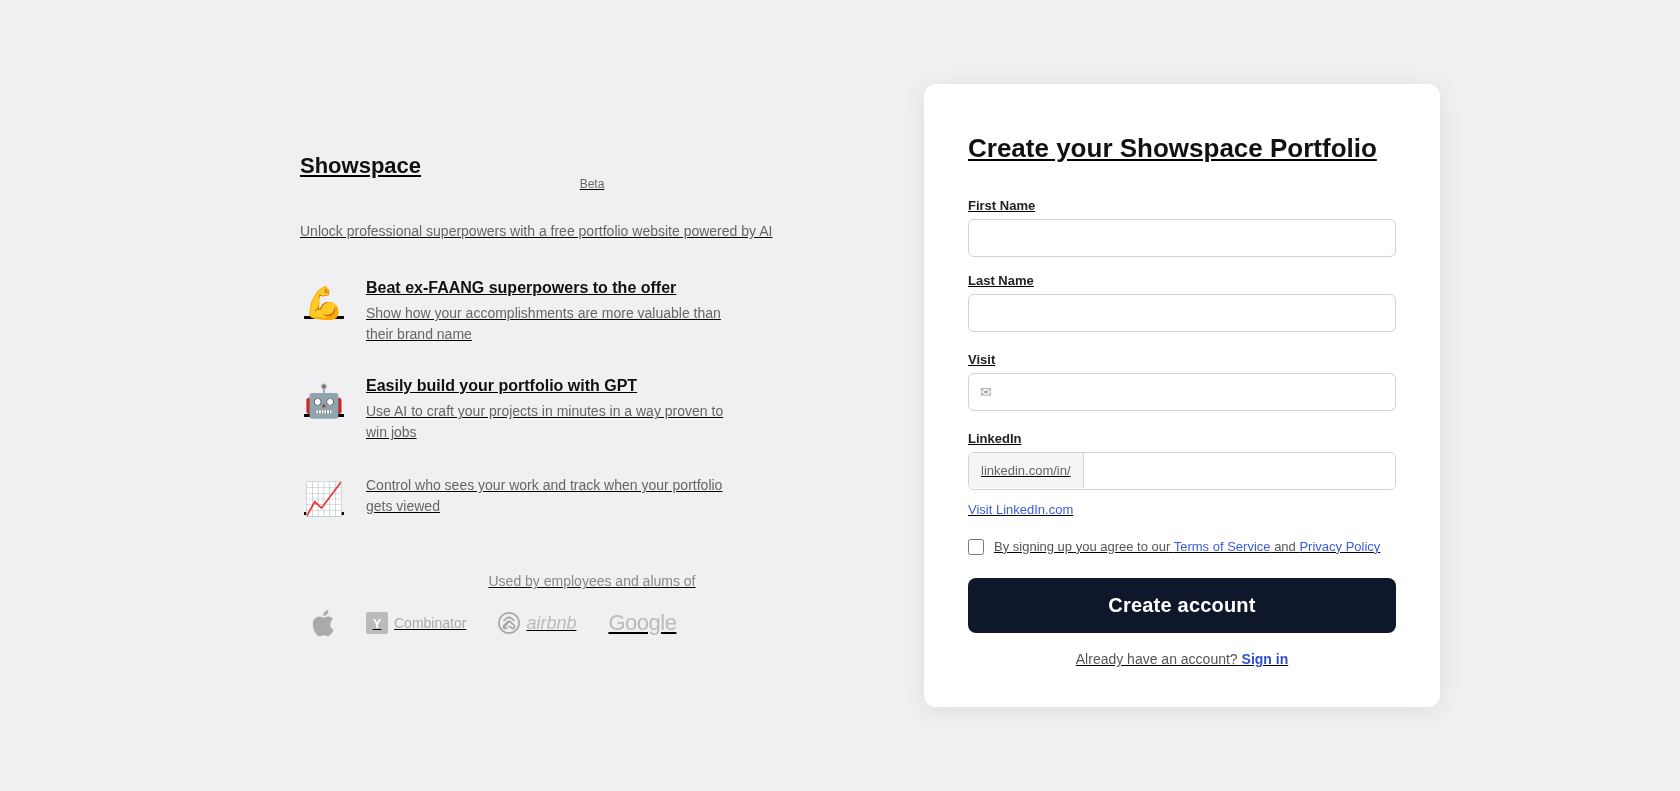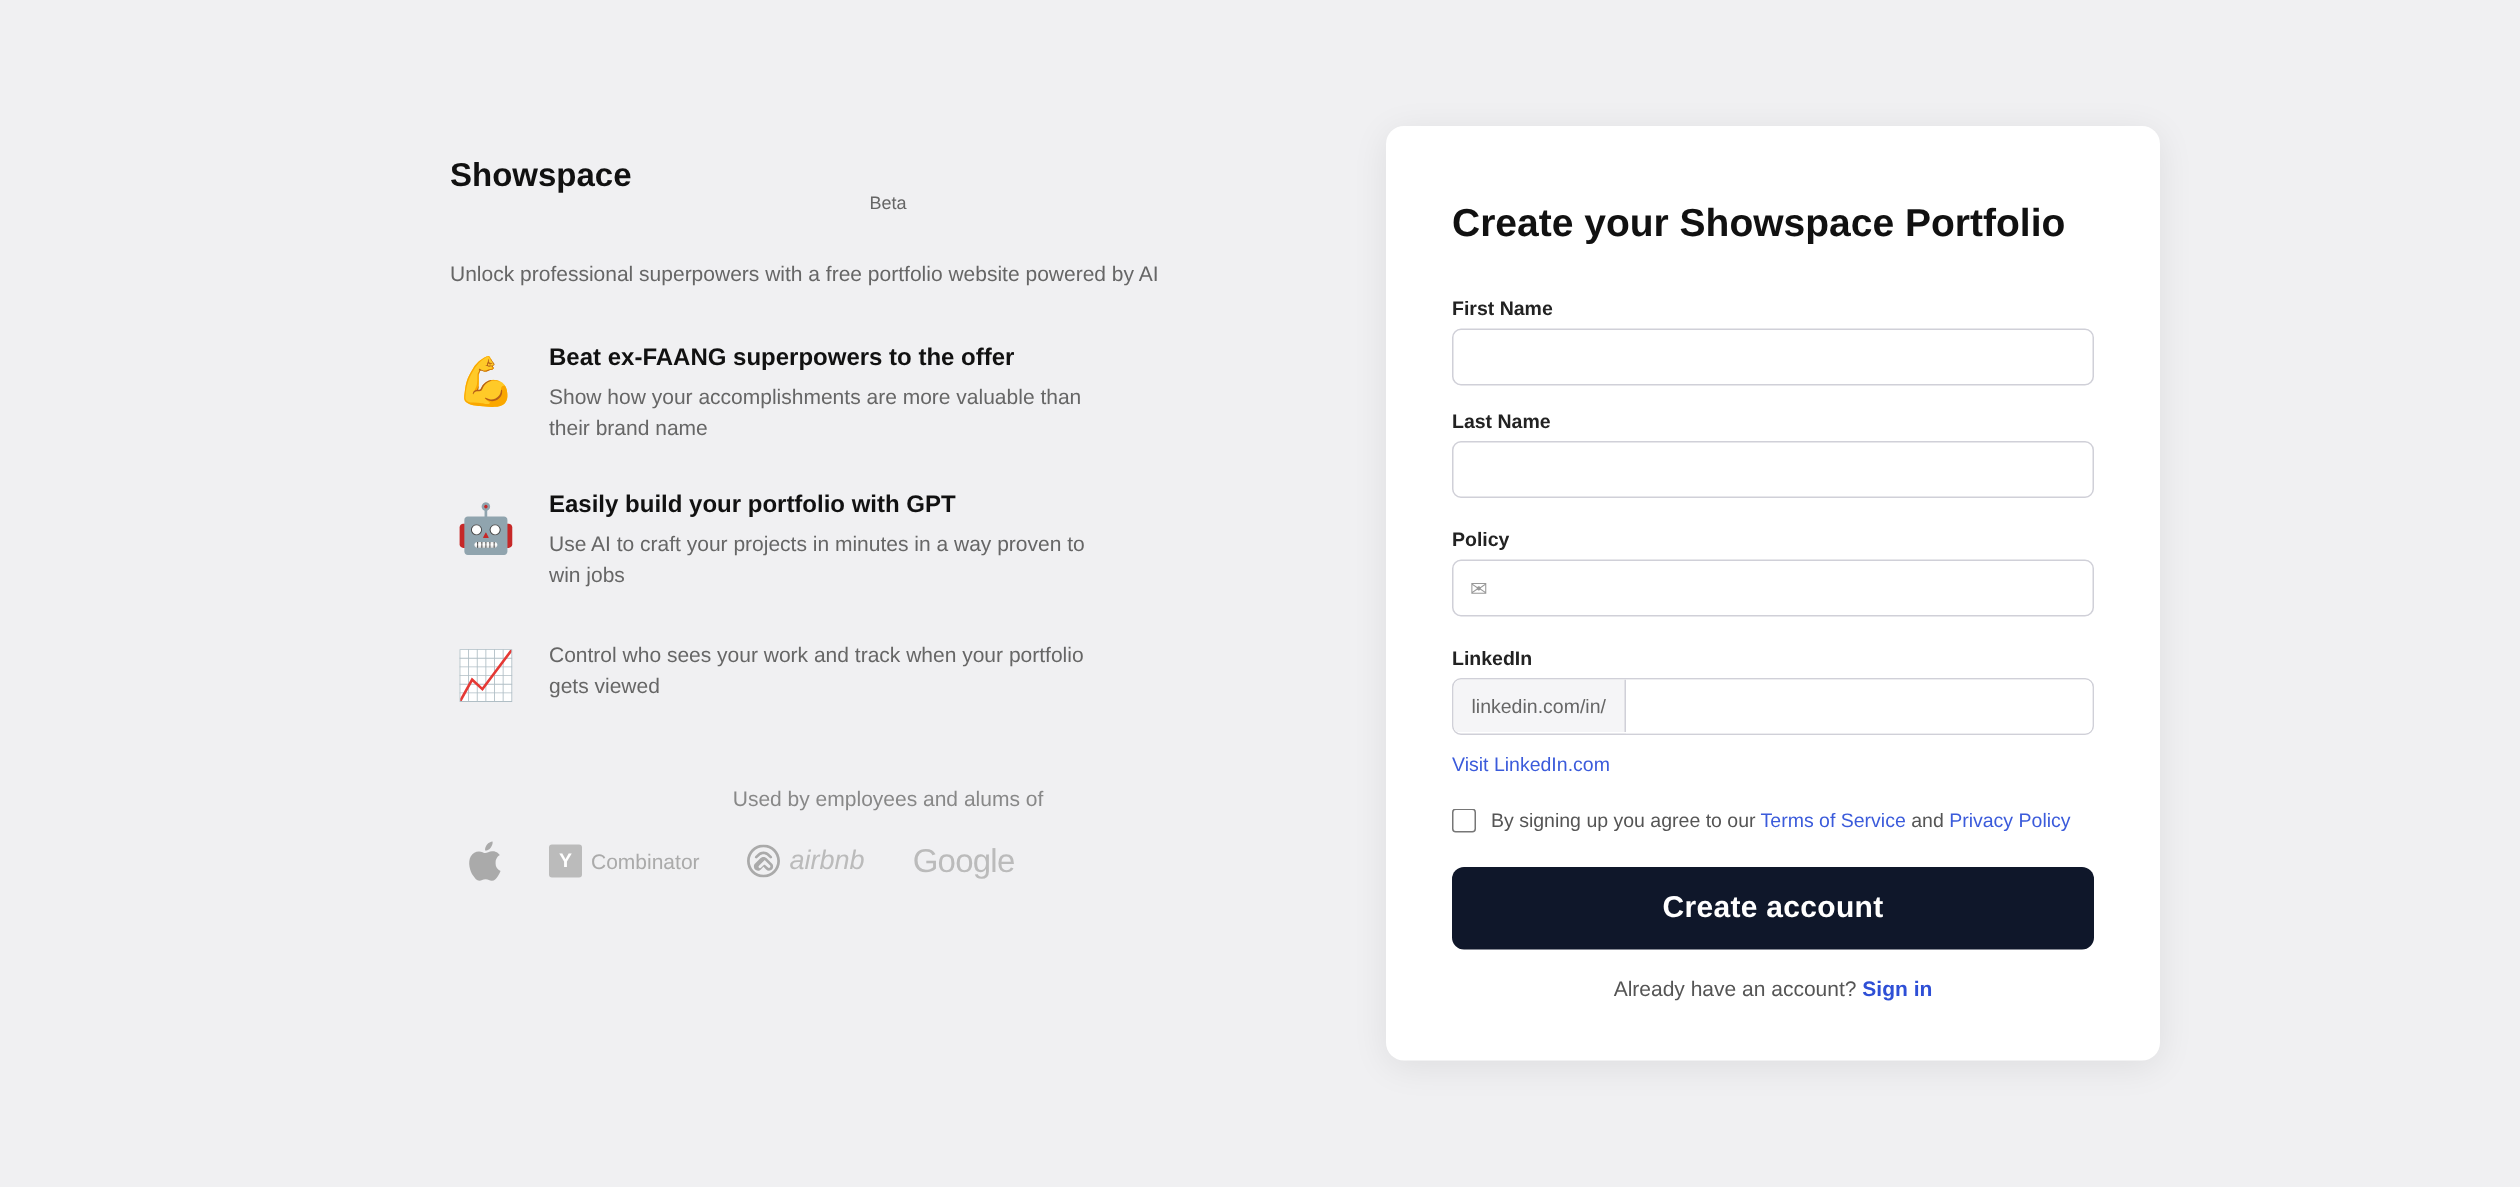--- a/index.html
+++ b/index.html
@@ -15,24 +15,25 @@
       width: 1680px;
       min-height: 791px;
       background: #f0f0f2;
       display: flex;
       align-items: center;
       justify-content: center;
       padding: 40px 0;
     }
     .content-area {
       display: flex;
-      align-items: flex-start;
+      align-items: center;
       gap: 0;
       width: 1200px;
       max-width: 1200px;
+      text-decoration: underline;
     }
     .left-panel {
       flex: 1;
       padding: 20px 40px 20px 60px;
     }
     .logo-area {
       margin-bottom: 32px;
     }
     .logo-name {
       font-size: 22px;
@@ -362,21 +363,21 @@
             <label>First Name</label>
             <input type="text" placeholder="" style="">
           </div>
           <div class="form-group">
             <label>Last Name</label>
             <input type="text" placeholder="" style="">
           </div>
         </div>
 
         <div class="form-group full">
-          <label>Policy</label>
+          <label>Visit</label>
           <div class="email-input-wrapper">
             <span class="email-icon">✉</span>
             <input type="email" placeholder="" style="">
           </div>
         </div>
 
         <div class="form-group full">
           <label>LinkedIn</label>
           <div class="linkedin-input-wrapper">
             <span class="linkedin-prefix">linkedin.com/in/</span>

